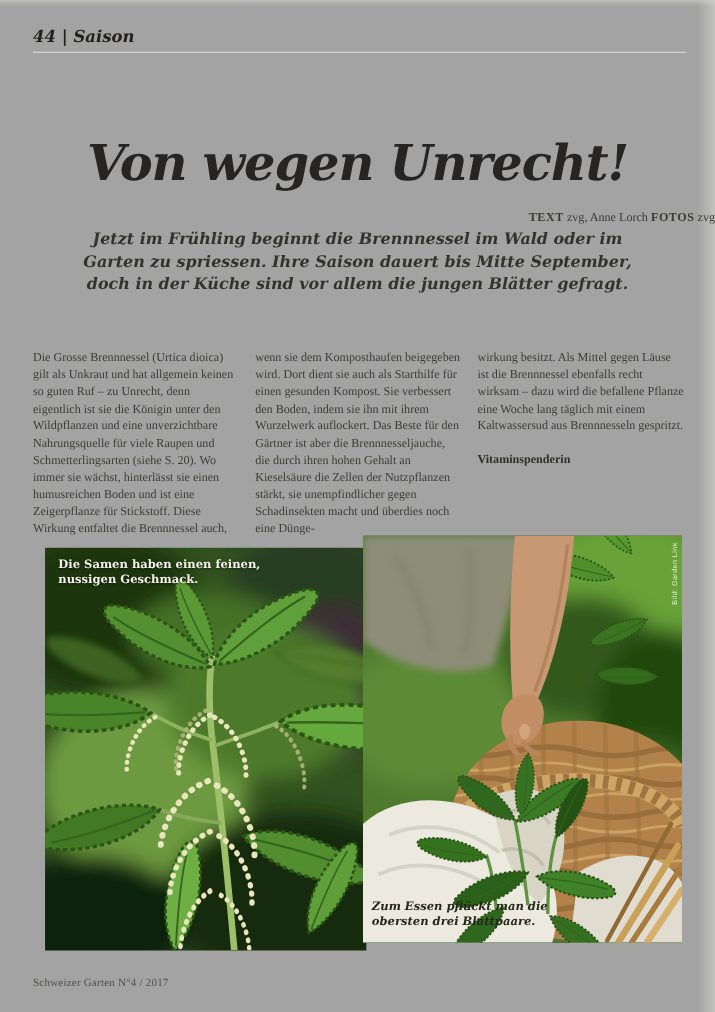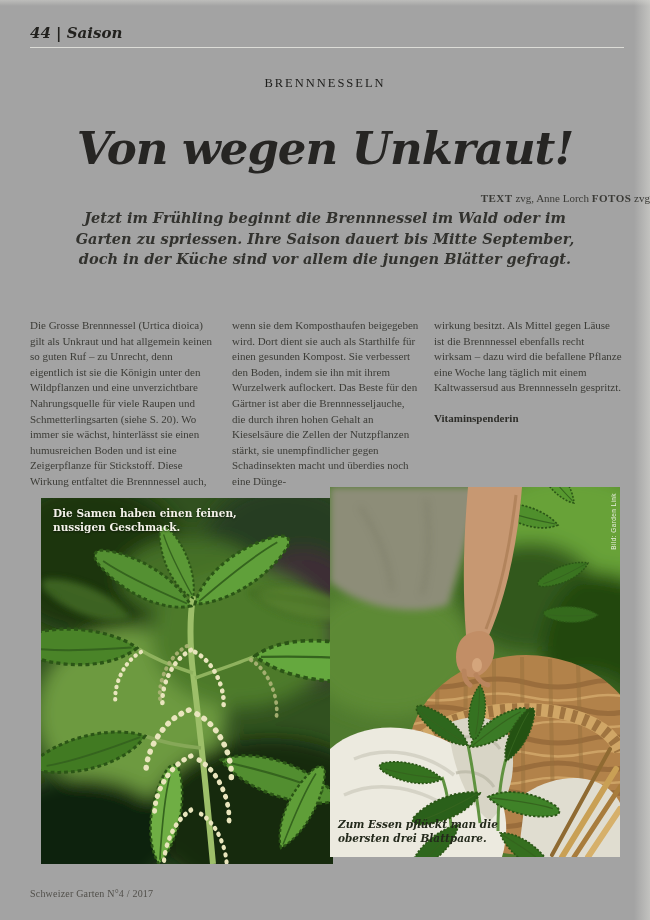--- a/index.html
+++ b/index.html
@@ -55,22 +55,21 @@
 </head>
 <body>
 
 <div class="page">
   <div class="scan-top"></div>
   <div class="scan-right"></div>
 
   <div class="pagehead">44 | Saison</div>
   <div class="headrule"></div>
 
-  <div class="kicker">BRENNNESSELN</div>
-  <h1 class="title">Von wegen Unkraut!</h1>
+  <h1 class="title">Von wegen Unrecht!</h1>
 
   <div class="byline">
     <b>TEXT</b>
     <span>zvg, Anne Lorch</span>
     <b>FOTOS</b>
     <span>zvg</span>
   </div>
 
   <div class="lead">Jetzt im Frühling beginnt die Brennnessel im Wald oder im Garten zu spriessen. Ihre Saison dauert bis Mitte September, doch in der Küche sind vor allem die jungen Blätter gefragt.</div>
 

